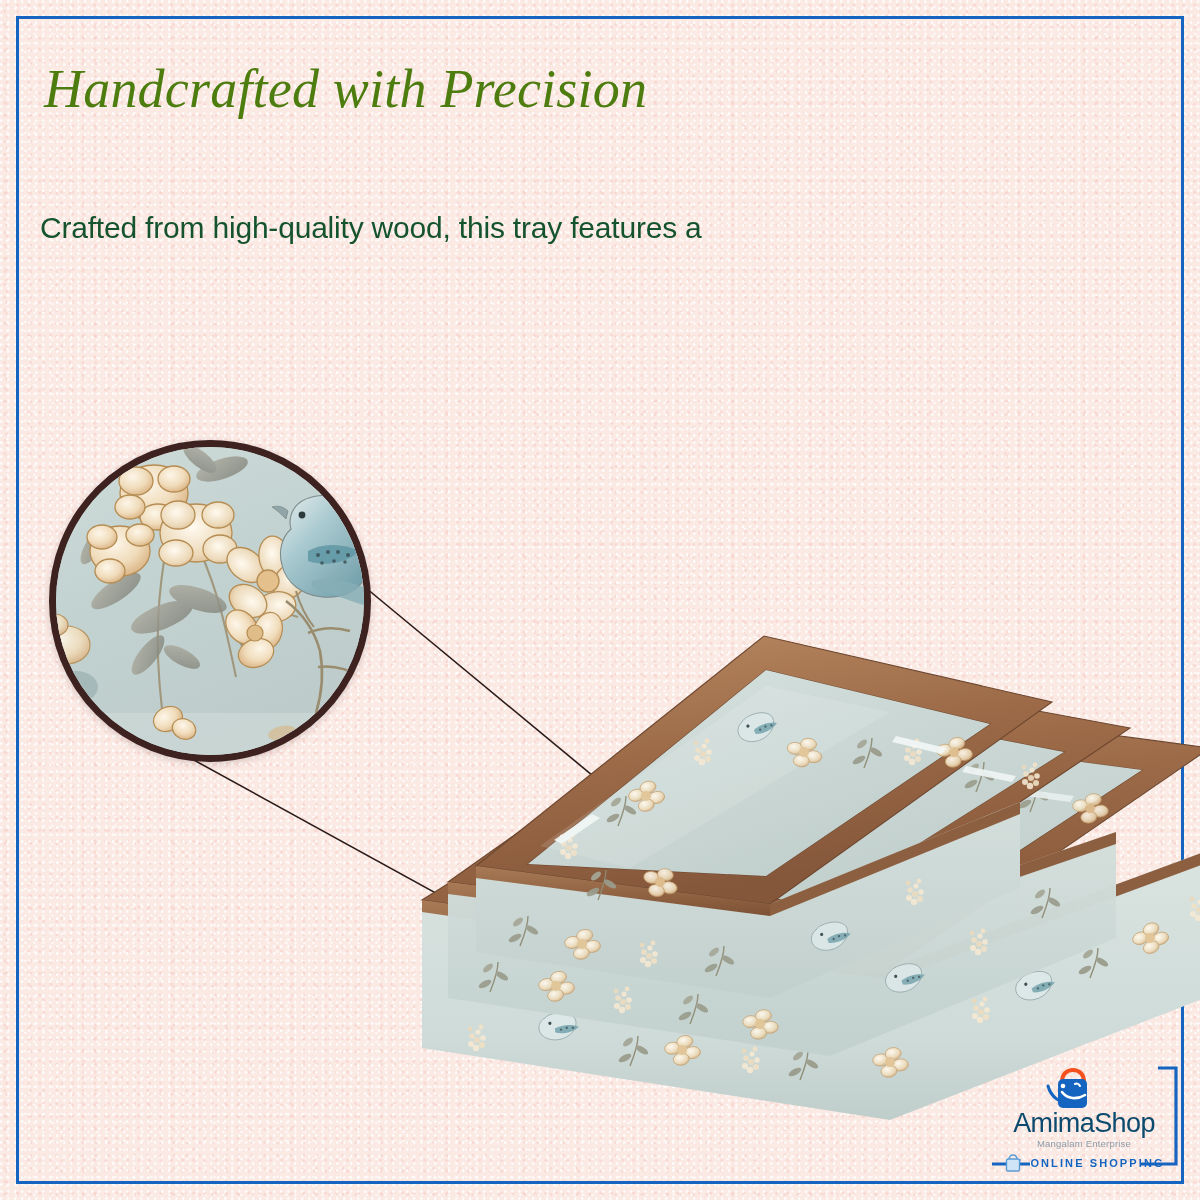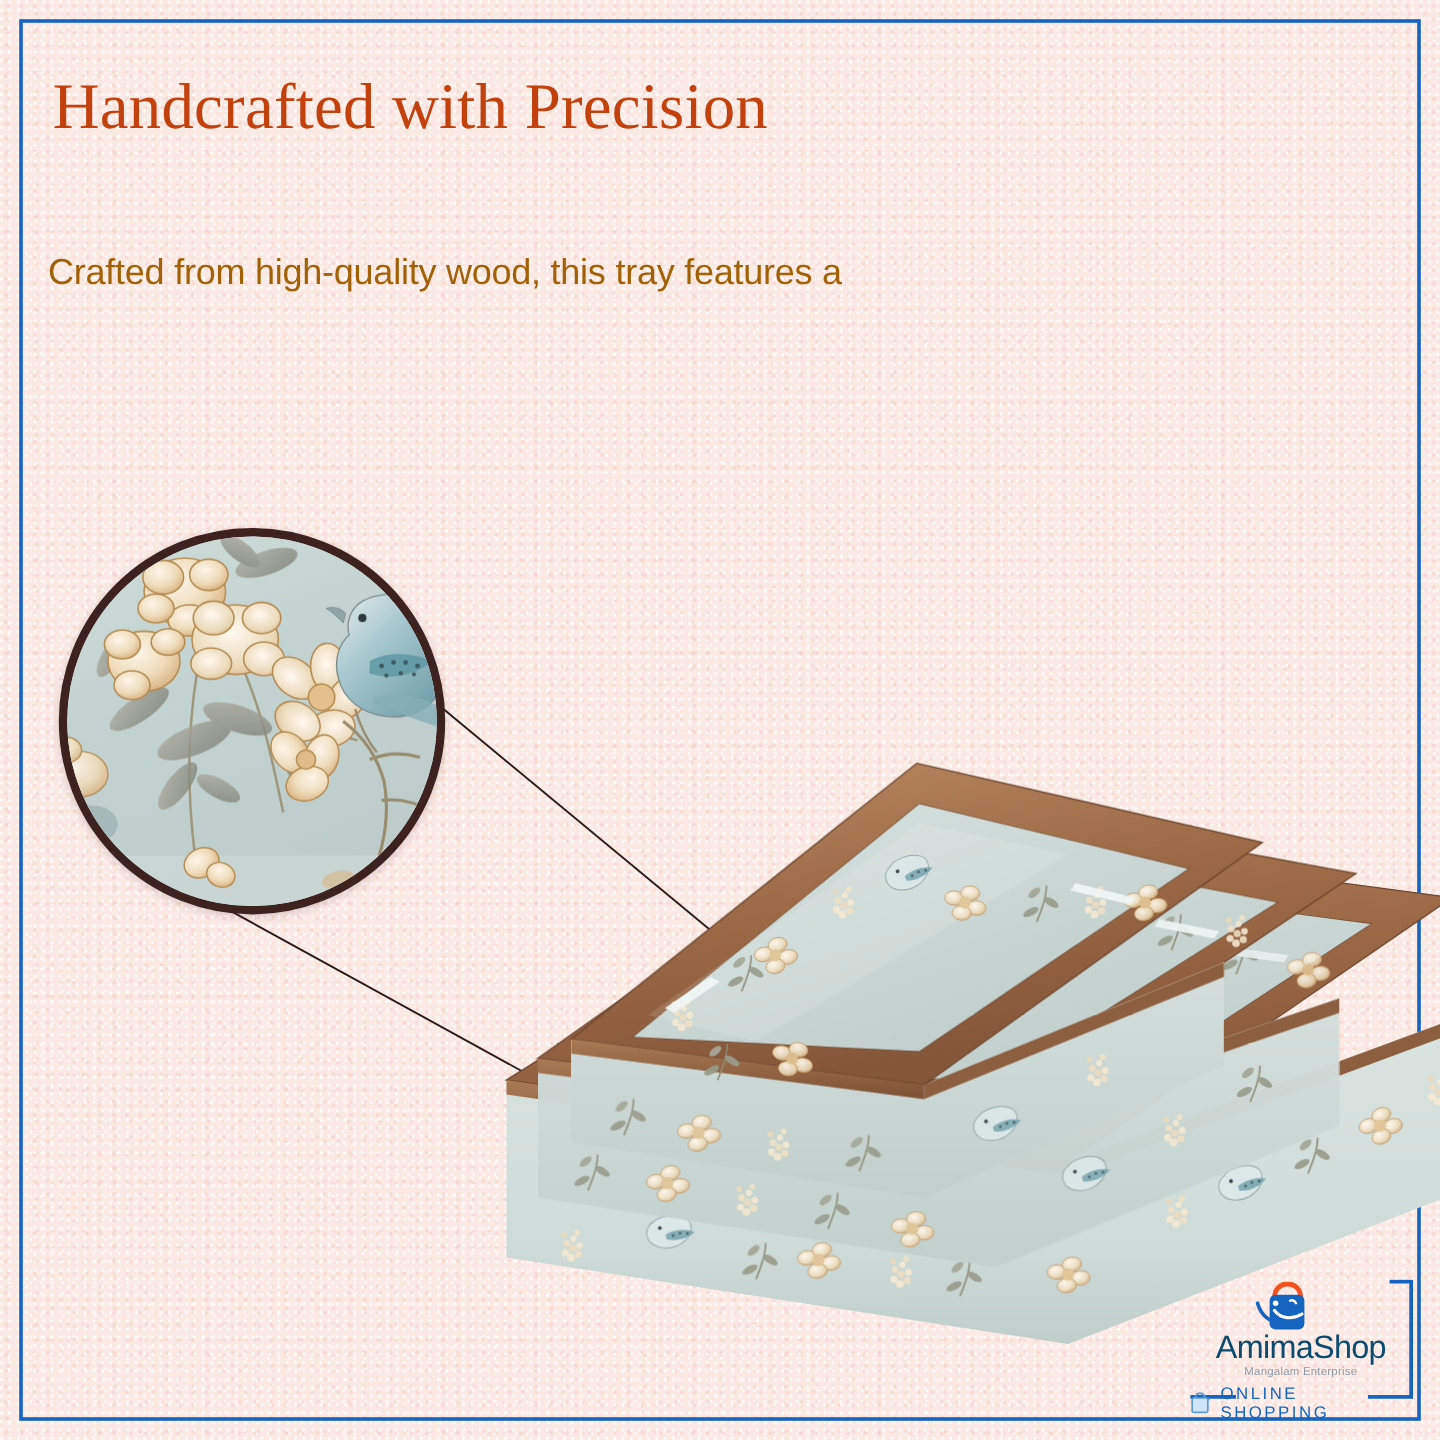--- a/index.html
+++ b/index.html
@@ -29,30 +29,31 @@
     position:absolute;
     left:16px; top:16px; right:16px; bottom:16px;
     border:3px solid #1565c0;
     pointer-events:none;
   }
 
   
   #headline{
     position:absolute; left:44px; top:58px; width:880px;
     font-family:"Liberation Serif", serif;
-    color:#c2410c;
+    color:#4d7c0f;
     font-size:54px;
     line-height:1.16;
     letter-spacing:.2px;
+    font-style:italic;
   }
   #headline .ln{ display:block; white-space:nowrap; }
 
   #subcopy{
     position:absolute; left:40px; top:205px; width:860px;
-    color:#a16207;
+    color:#14532d;
     font-size:30px;
     line-height:1.52;
     letter-spacing:-.2px;
   }
   #subcopy .ln{ display:block; }
 
   
   #callout-lines{
     position:absolute; left:0; top:0; width:1200px; height:1200px;
     pointer-events:none;
@@ -103,22 +104,22 @@
     font-size:9.5px;
     color:#8c9aa6;
     letter-spacing:.2px;
   }
   #logo-bottom-row{
     position:absolute; left:0; top:87px; width:188px;
     display:flex; align-items:center; justify-content:center; gap:7px;
   }
   #logo-small-bag-icon{ width:20px; height:20px; flex:none; }
   #logo-online-text{
-    font-size:14px;
-    font-weight:normal;
+    font-size:11px;
+    font-weight:bold;
     color:#1565c0;
     letter-spacing:2.1px;
   }
 </style>
 </head>
 <body>
 
 <div id="paper-texture"></div>
 
 <div id="page-frame"></div>

